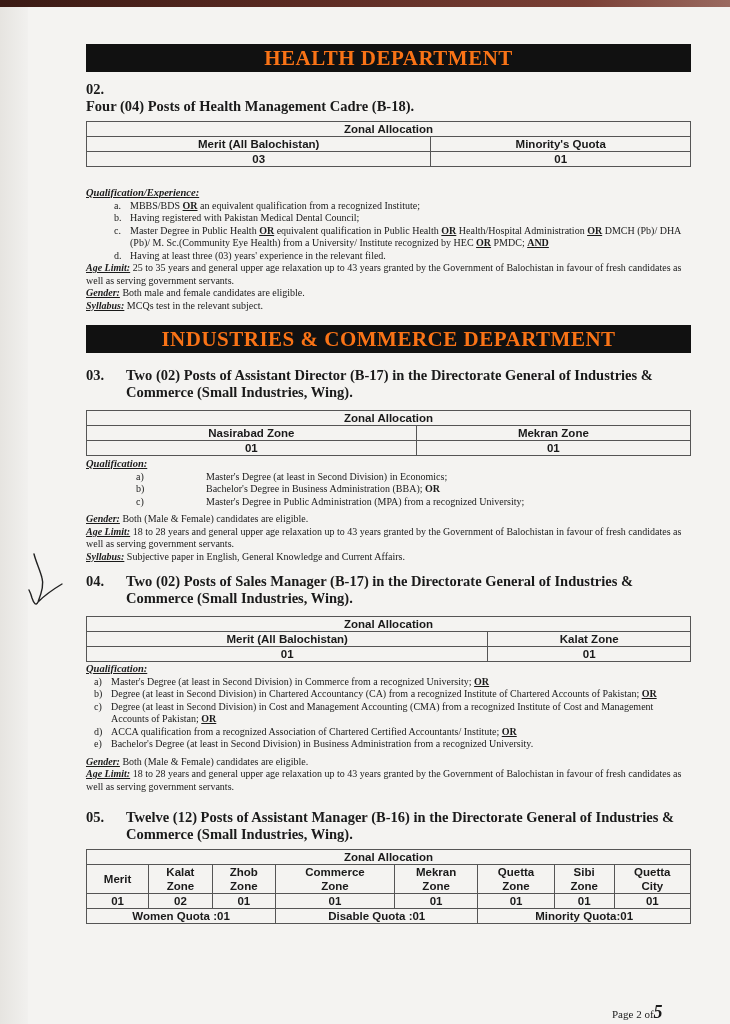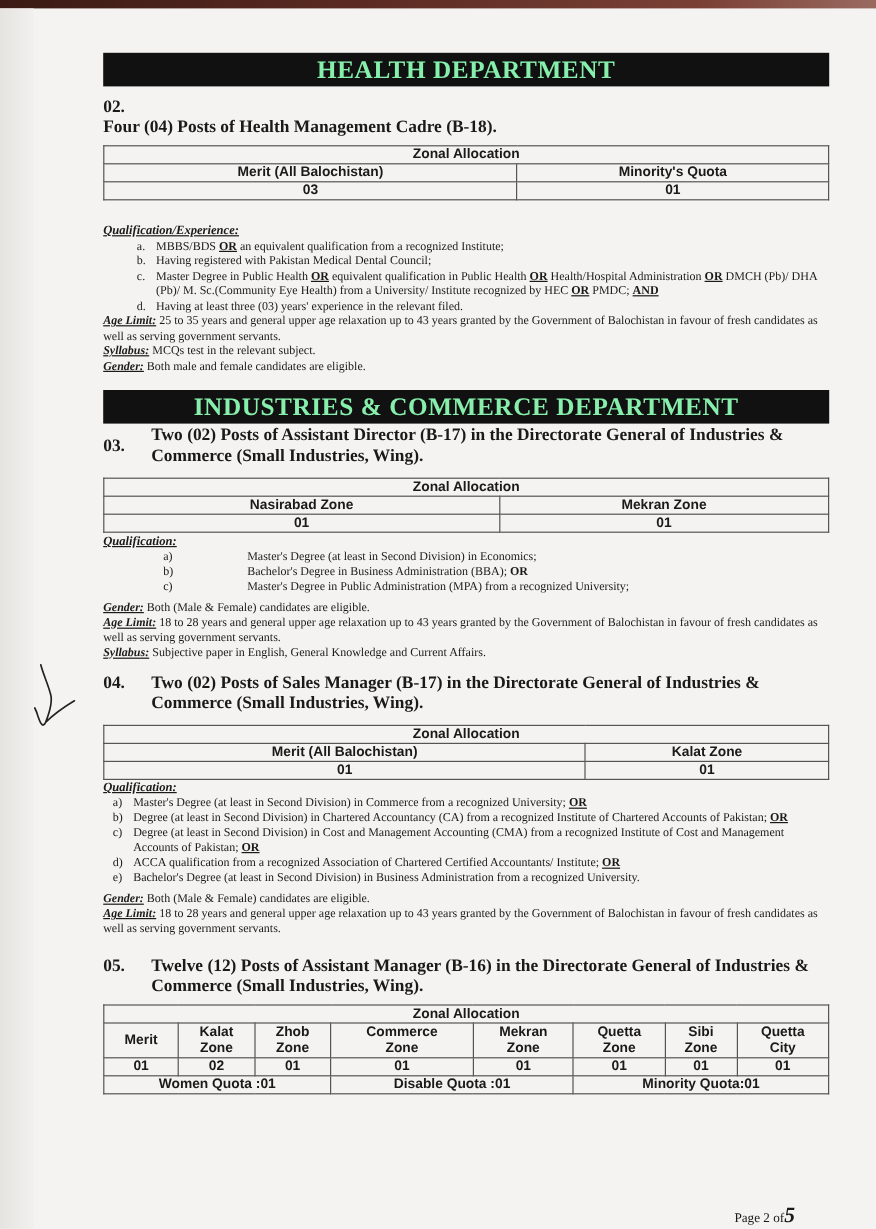--- a/index.html
+++ b/index.html
@@ -7,21 +7,21 @@
     width:730px; height:1024px; overflow:hidden; position:relative;
     background:#f4f3f1;
     font-family:"Liberation Serif", serif; color:#1a1a1a;
   }
   .topbar { position:absolute; left:0; top:0; width:730px; height:7px;
     background:linear-gradient(90deg,#3a1a14,#5a2a22 40%,#7a4036 80%,#9a6a60); }
   .leftshade { position:absolute; left:0; top:7px; width:28px; height:1017px;
     background:linear-gradient(90deg,#e6e4e0,#f1f0ee); }
   .page { position:absolute; left:86px; top:44px; width:605px; }
   .banner {
-    background:#111; color:#86efac; text-align:center;
+    background:#111; color:#f97316; text-align:center;
     font-family:"Liberation Serif", serif; font-weight:bold;
     font-size:21px; letter-spacing:0.5px; height:28px; line-height:29px;
   }
   .post-title { font-weight:bold; font-size:14.5px; display:flex; line-height:17px; }
   .post-title .num { width:40px; flex:none; }
   table.za { width:100%; border-collapse:collapse; font-family:"Liberation Sans", sans-serif;
     font-weight:bold; font-size:11.5px; }
   table.za td { border:1px solid #555; text-align:center; padding:0 2px; height:14px; line-height:14px; }
   .sect-label { font-style:italic; font-weight:bold; text-decoration:underline; font-size:10.5px; }
   .small { font-size:10px; line-height:12.5px; }
@@ -82,27 +82,27 @@
       <li>
         <span style="width:16px;flex:none;">c.</span>
         <span><span>Master Degree in Public Health </span><span class="orb">OR</span><span> equivalent qualification in Public Health </span><span class="orb">OR</span><span> Health/Hospital Administration </span><span class="orb">OR</span><span> DMCH (Pb)/ DHA (Pb)/ M. Sc.(Community Eye Health) from a University/ Institute recognized by HEC </span><span class="orb">OR</span><span> PMDC; </span><span class="orb">AND</span></span>
       </li>
       <li>
         <span style="width:16px;flex:none;">d.</span>
         <span>Having at least three (03) years' experience in the relevant filed.</span>
       </li>
     </ul>
     <div><span class="lbl">Age Limit:</span><span> 25 to 35 years and general upper age relaxation up to 43 years granted by the Government of Balochistan in favour of fresh candidates as well as serving government servants.</span></div>
+    <div><span class="lbl">Gender:</span><span> Both male and female candidates are eligible.</span></div>
     <div><span class="lbl">Syllabus:</span><span> MCQs test in the relevant subject.</span></div>
-    <div><span class="lbl">Gender:</span><span> Both male and female candidates are eligible.</span></div>
   </div>
 
   <div class="banner" style="margin-top:13px;">INDUSTRIES &amp; COMMERCE DEPARTMENT</div>
 
-  <div class="post-title" style="margin-top:2px;align-items:center;">
+  <div class="post-title" style="margin-top:14px;">
     <span class="num">03.</span>
     <span>Two (02) Posts of Assistant Director (B-17) in the Directorate General of Industries &amp; Commerce (Small Industries, Wing).</span>
   </div>
   <table class="za" style="margin-top:9px;">
     <tbody>
         <tr>
           <td colspan="2">Zonal Allocation</td>
         </tr>
     <tr>
       <td>Nasirabad Zone</td>

